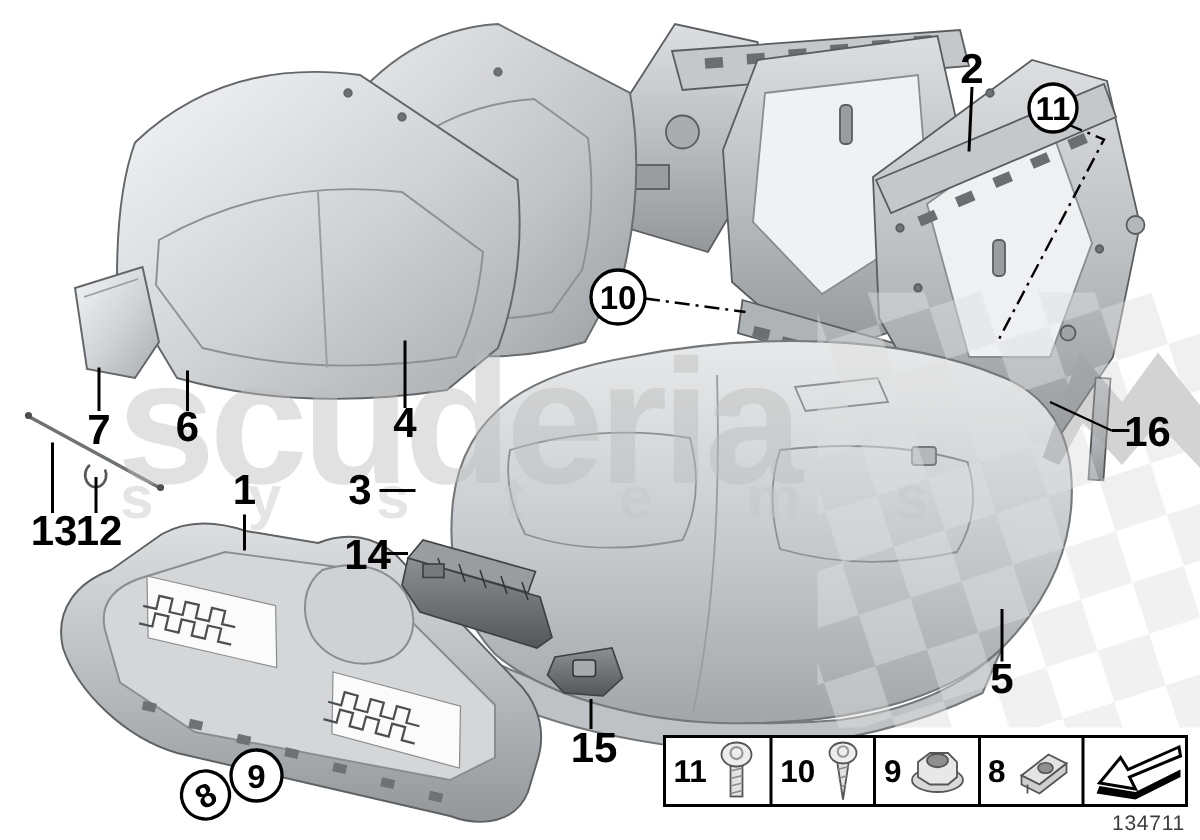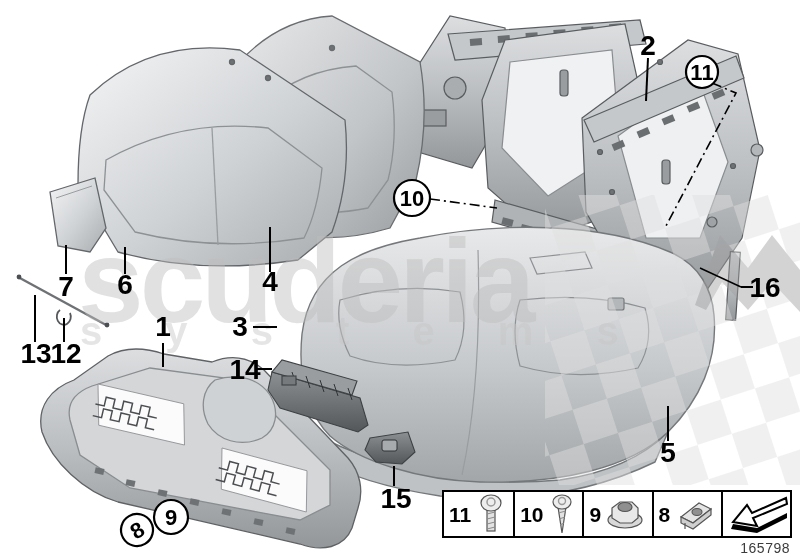--- a/index.html
+++ b/index.html
@@ -293,15 +293,15 @@
     </svg>
   </div>
   <div class="cell">
     <svg width="62" height="44" viewBox="0 0 62 44">
       <polygon points="58,6 24,21 19,13 5,30 29,34 25,26 59,12" fill="#ffffff" stroke="#000" stroke-width="2"></polygon>
       <polygon points="5,32 29,36 59,21 59,26 29,41 3,37" fill="#000"></polygon>
     </svg>
   </div>
 </div>
 
-<div class="docnum">165798</div>
+<div class="docnum">134711</div>
 
 </div>
 
 </body></html>

